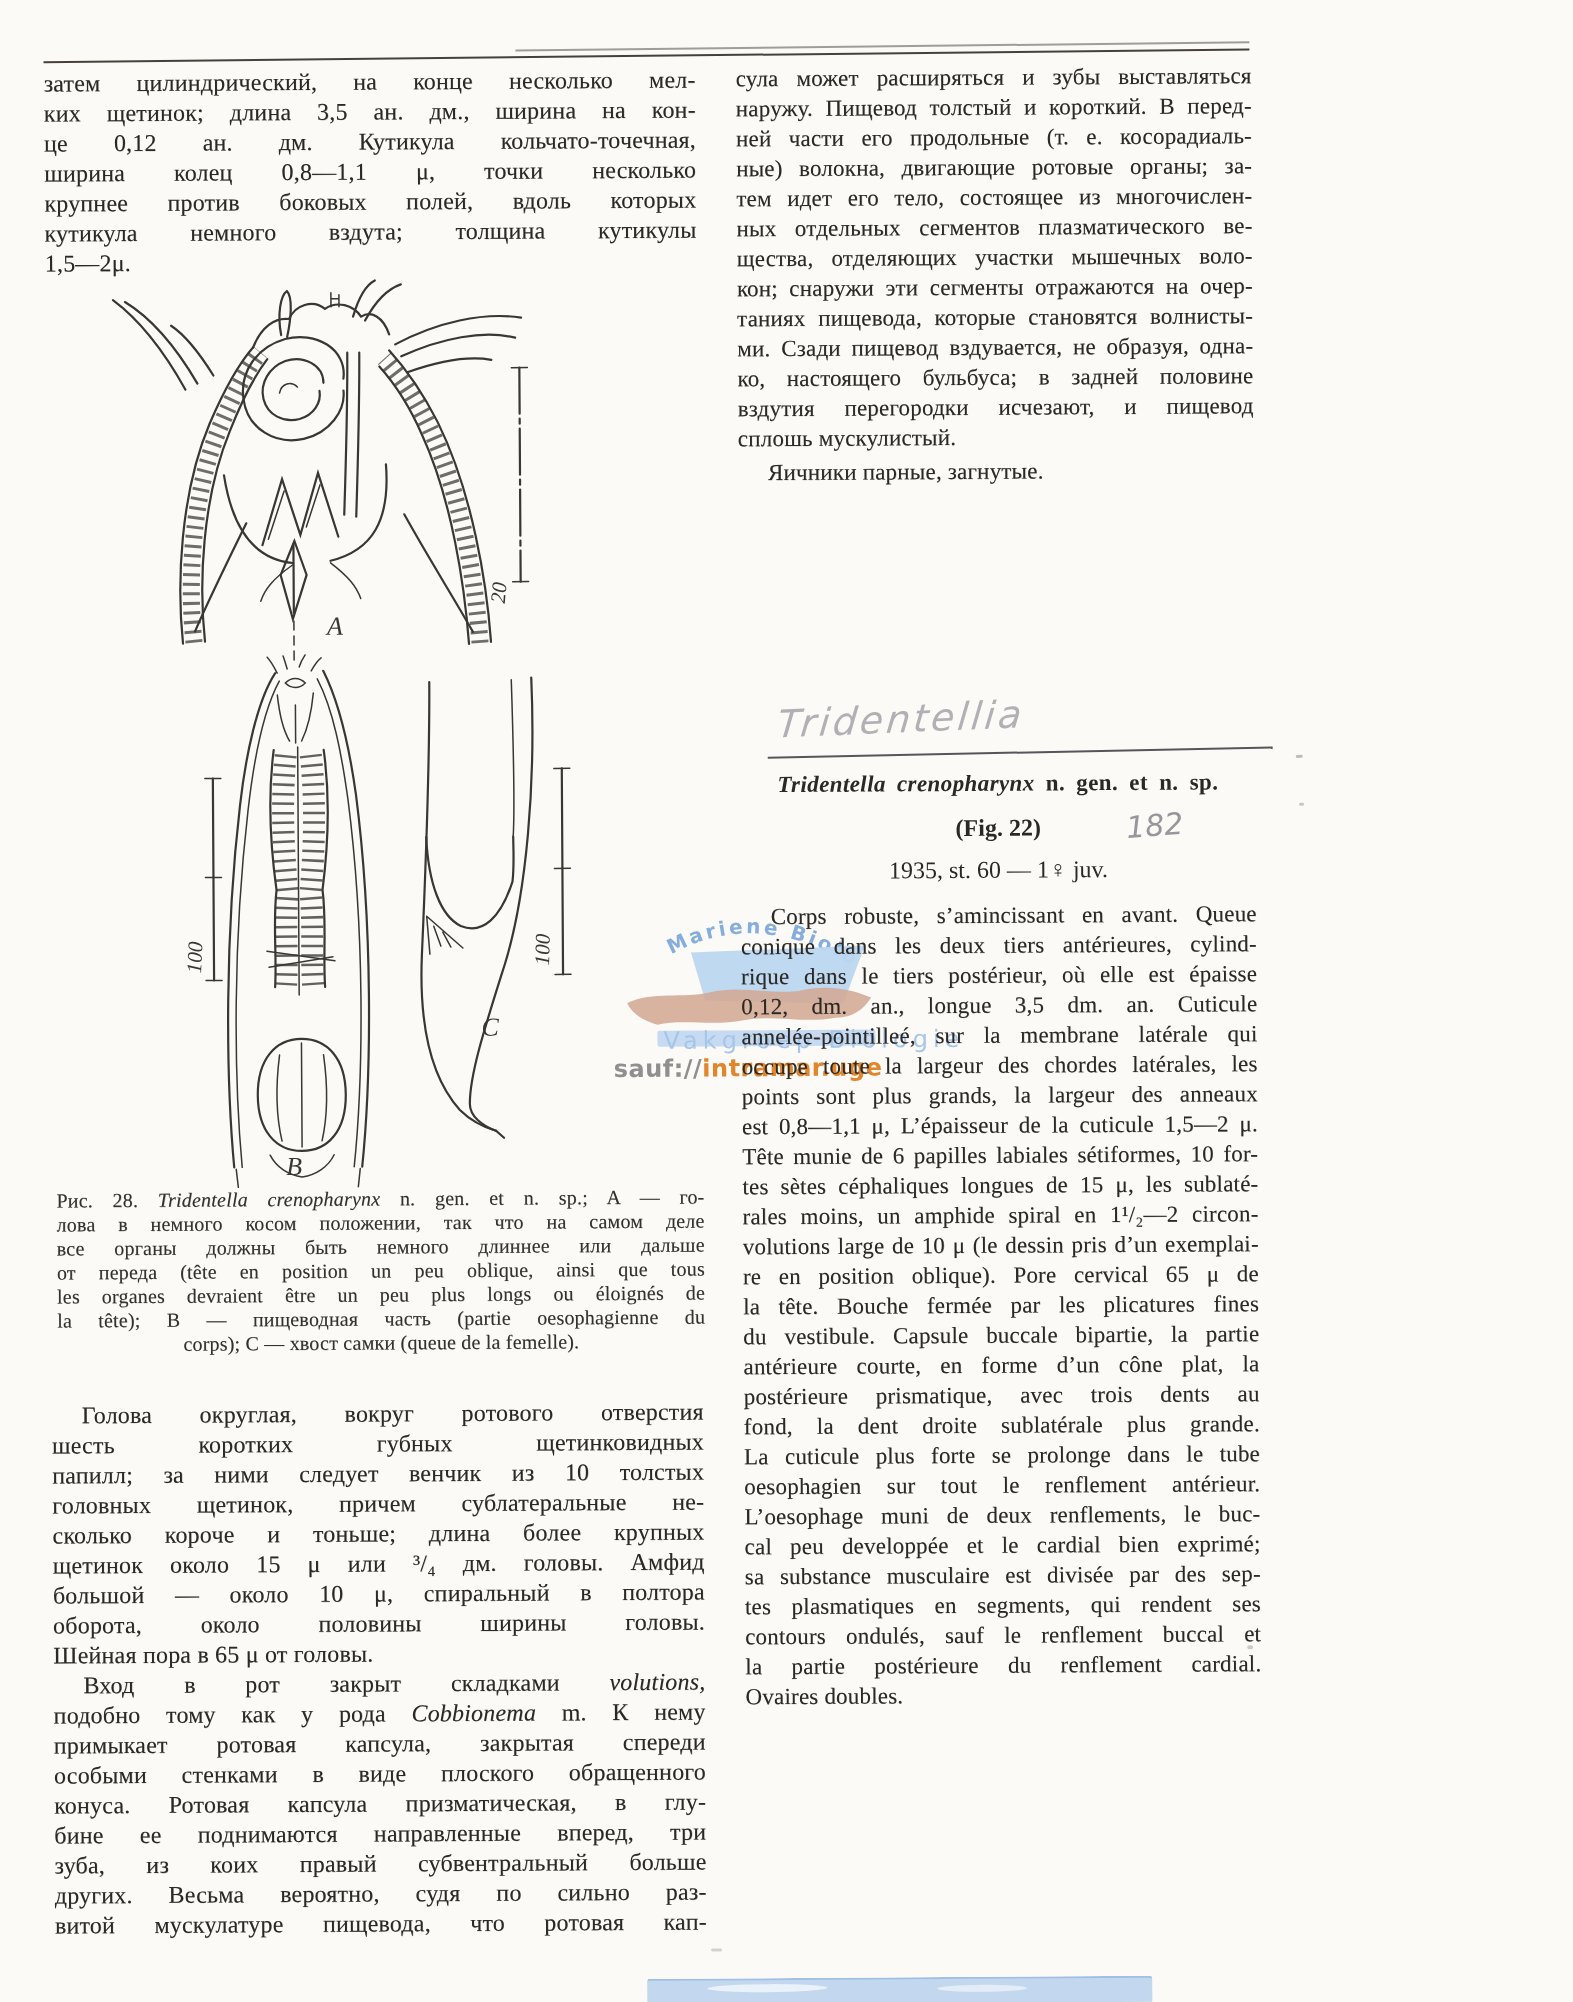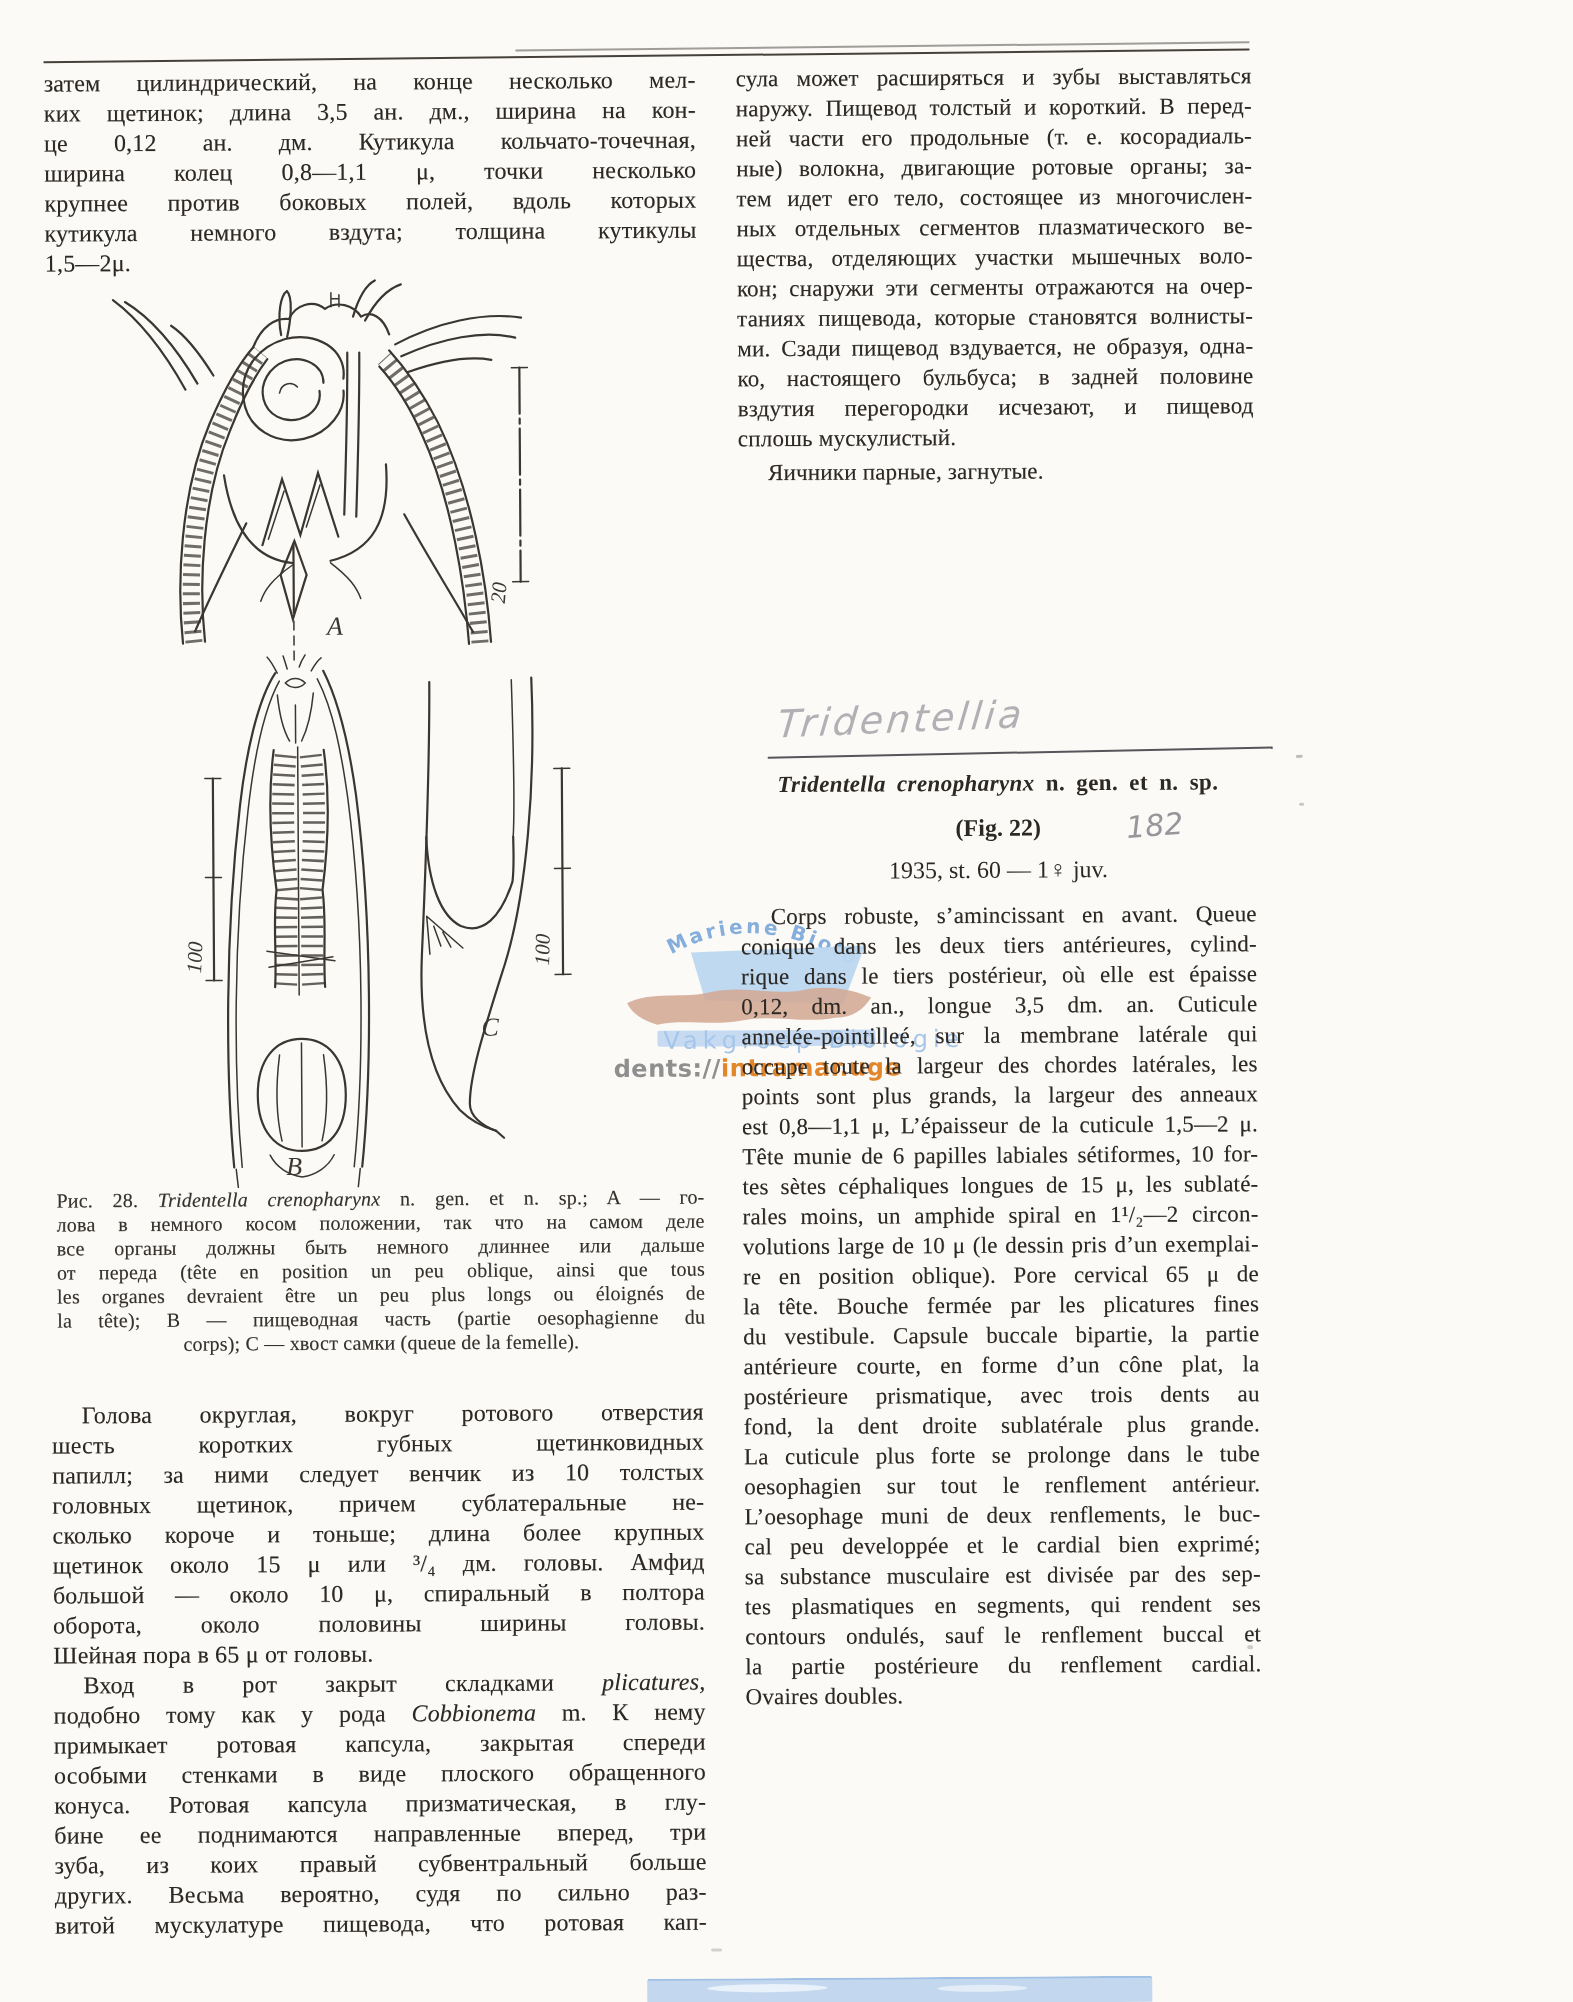--- a/index.html
+++ b/index.html
@@ -46,21 +46,21 @@
     <path id="wmArc" d="M58,52 Q145,4 242,66" style="stroke:none;"></path>
     <text style="font-family:'DejaVu Sans',sans-serif;font-weight:bold;font-size:20px;fill:#85aedd;letter-spacing:3px;">
       <textPath href="#wmArc">Mariene Biologie</textPath>
     </text>
     <polygon points="78,50 252,44 230,102 92,98" style="fill:#bcd7f0;stroke:none;opacity:.95;"></polygon>
     <path d="M14,100 C40,88 70,96 96,90 C130,82 160,94 190,88 C220,82 244,90 258,96 C250,108 240,116 222,116 C190,122 160,112 130,118 C100,124 70,116 44,122 C30,118 18,110 14,100 Z" style="fill:#d3a994;stroke:none;opacity:.88;"></path>
     <rect x="44" y="128" width="218" height="16" rx="2" style="fill:#c6dbf2;stroke:none;"></rect>
   </svg>
   <div class="abs wm-dept" style="left:662px;top:1026px;z-index:1;">Vakgroep Biologie</div>
   <div class="abs wm-url" style="left:612px;top:1054px;z-index:1;">
-    <span style="color:#8f8f8f;">dents://</span><span style="color:#e2862c;">intramar.uge</span>
+    <span style="color:#8f8f8f;">sauf://</span><span style="color:#e2862c;">intramar.uge</span>
   </div>
 
   <div class="abs" style="left:640px;top:1978px;width:505px;height:24px;z-index:1;background:linear-gradient(#dcе9f7,#b9d3ec);background-color:#c3d8ee;border-top:2px solid #9fc0e4;border-radius:3px 3px 0 0;"></div>
   <div class="abs" style="left:700px;top:1984px;width:120px;height:8px;background:#e9f1fa;border-radius:50%;z-index:1;"></div>
   <div class="abs" style="left:930px;top:1986px;width:90px;height:7px;background:#e3edf8;border-radius:50%;z-index:1;"></div>
 
   <div class="abs lblock last-left" style="top:64px;z-index:3;">
         <div class="ln">затем цилиндрический, на конце несколько мел-</div>
         <div class="ln">ких щетинок; длина 3,5 ан. дм., ширина на кон-</div>
         <div class="ln">це 0,12 ан. дм. Кутикула кольчато-точечная,</div>
@@ -150,21 +150,21 @@
         <div class="ln">папилл; за ними следует венчик из 10 толстых</div>
         <div class="ln">головных щетинок, причем сублатеральные не-</div>
         <div class="ln">сколько короче и тоньше; длина более крупных</div>
         <div class="ln">щетинок около 15 μ или ³/₄ дм. головы. Амфид</div>
         <div class="ln">большой — около 10 μ, спиральный в полтора</div>
         <div class="ln">оборота, около половины ширины головы.</div>
         <div class="ln">Шейная пора в 65 μ от головы.</div>
       </div>
 
   <div class="abs lblock indent-first" style="top:1666px;z-index:3;">
-    <div class="ln" style="text-indent:30px;"><span>Вход в рот закрыт складками </span><span class="ital">plicatures,</span></div>
+    <div class="ln" style="text-indent:30px;"><span>Вход в рот закрыт складками </span><span class="ital">volutions,</span></div>
     <div class="ln" style="text-indent:0;"><span>подобно тому как у рода </span><span class="ital">Cobbionema</span><span> m. К нему</span></div>
   <div class="ln">примыкает ротовая капсула, закрытая спереди</div>
         <div class="ln">особыми стенками в виде плоского обращенного</div>
         <div class="ln">конуса. Ротовая капсула призматическая, в глу-</div>
         <div class="ln">бине ее поднимаются направленные вперед, три</div>
         <div class="ln">зуба, из коих правый субвентральный больше</div>
         <div class="ln">других. Весьма вероятно, судя по сильно раз-</div>
         <div class="ln">витой мускулатуре пищевода, что ротовая кап-</div>
       </div>
 

